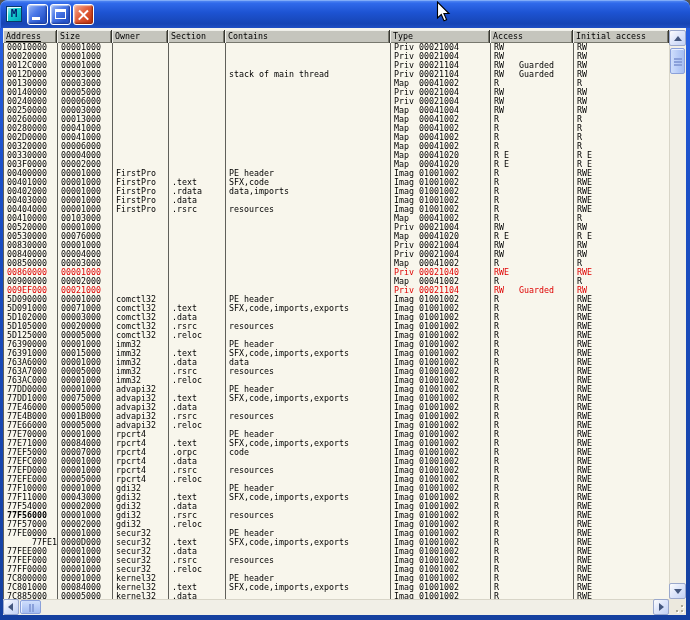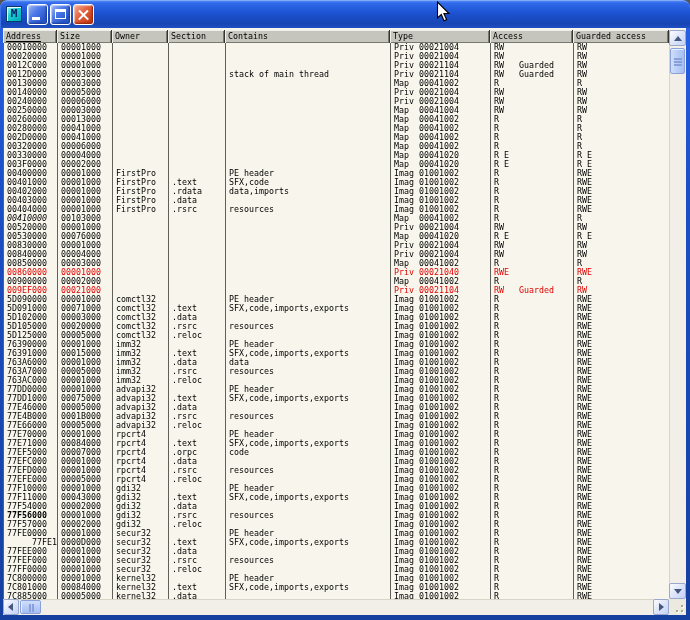--- a/index.html
+++ b/index.html
@@ -136,21 +136,21 @@
 
   <div class="client">
     <div class="header-row" id="header-row">
         <div class="hcell" style="width: 54px;"><span class="sorted">Address</span></div>
         <div class="hcell" style="width: 55px;"><span>Size</span></div>
         <div class="hcell" style="width: 56px;"><span>Owner</span></div>
         <div class="hcell" style="width: 57px;"><span>Section</span></div>
         <div class="hcell" style="width: 165px;"><span>Contains</span></div>
         <div class="hcell" style="width: 100px;"><span>Type</span></div>
         <div class="hcell" style="width: 83px;"><span>Access</span></div>
-        <div class="hcell" style="width: 96px;"><span>Guarded access</span></div>
+        <div class="hcell" style="width: 96px;"><span>Initial access</span></div>
       </div>
     <div class="rows" id="rows">
         <div class="trow">
           <div class="cell" style="width: 54px;">00010000</div>
           <div class="cell" style="width: 55px;">00001000</div>
           <div class="cell" style="width: 56px;"></div>
           <div class="cell" style="width: 57px;"></div>
           <div class="cell" style="width: 165px;"></div>
           <div class="cell" style="width: 100px;">Priv 00021004</div>
           <div class="cell" style="width: 83px;">RW</div>
@@ -330,21 +330,21 @@
           <div class="cell" style="width: 54px;">00404000</div>
           <div class="cell" style="width: 55px;">00001000</div>
           <div class="cell" style="width: 56px;">FirstPro</div>
           <div class="cell" style="width: 57px;">.rsrc</div>
           <div class="cell" style="width: 165px;">resources</div>
           <div class="cell" style="width: 100px;">Imag 01001002</div>
           <div class="cell" style="width: 83px;">R</div>
           <div class="cell" style="width: 96px;">RWE</div>
         </div>
         <div class="trow">
-          <div class="cell" style="width: 54px; font-style: italic;">00410000</div>
+          <div class="cell" style="width: 54px;">00410000</div>
           <div class="cell" style="width: 55px;">00103000</div>
           <div class="cell" style="width: 56px;"></div>
           <div class="cell" style="width: 57px;"></div>
           <div class="cell" style="width: 165px;"></div>
           <div class="cell" style="width: 100px;">Map  00041002</div>
           <div class="cell" style="width: 83px;">R</div>
           <div class="cell" style="width: 96px;">R</div>
         </div>
         <div class="trow">
           <div class="cell" style="width: 54px;">00520000</div>

